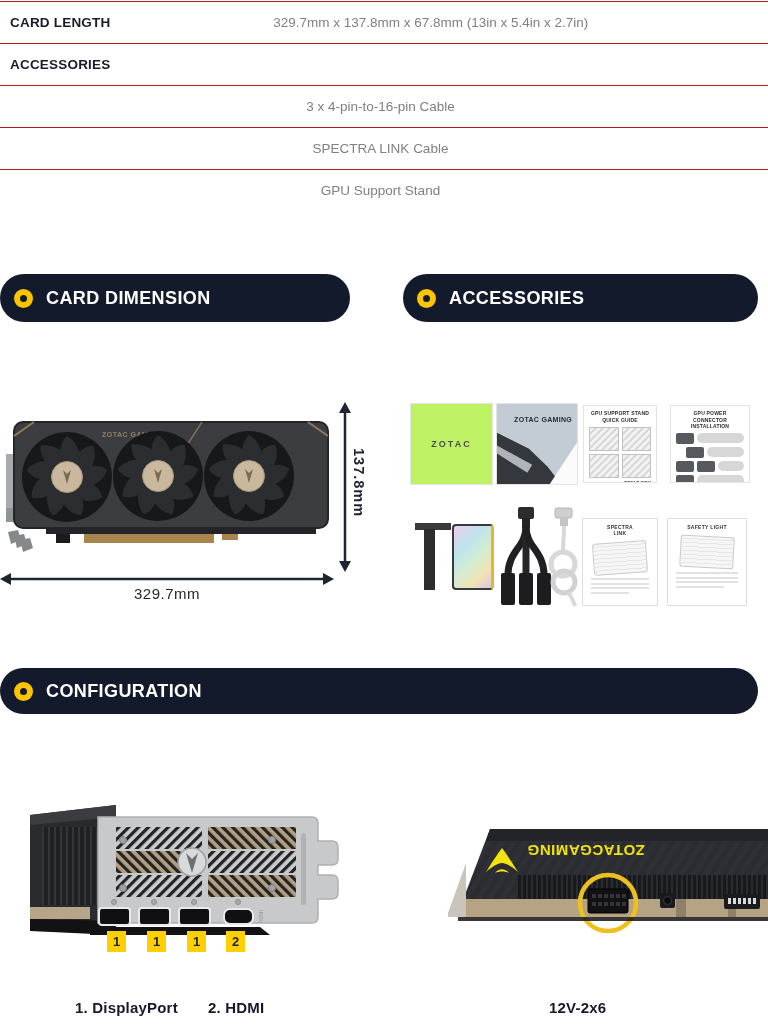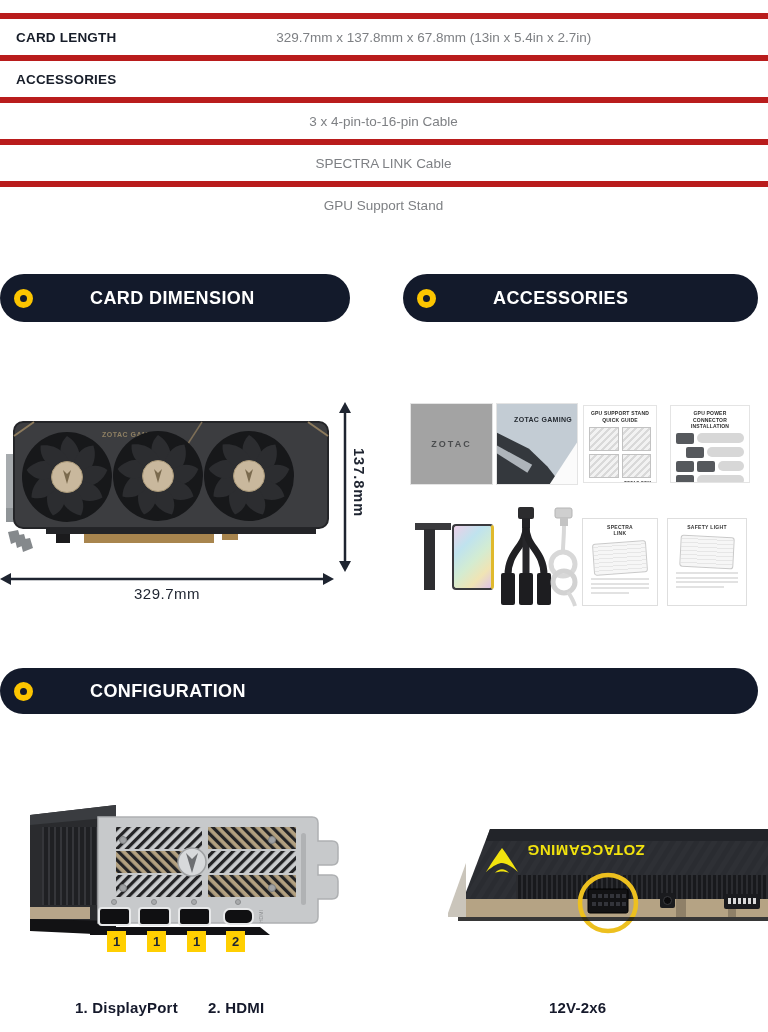--- a/index.html
+++ b/index.html
@@ -1,37 +1,37 @@
 <!DOCTYPE html>
 <html><head>
 <meta charset="utf-8">
 <style>
   html,body{margin:0;padding:0;background:#fff;}
   #page{position:relative;width:768px;height:1032px;background:#fff;overflow:hidden;
         font-family:"Liberation Sans",sans-serif;}
   
-  .spec-row{position:absolute;left:0;width:768px;height:42px;border-top:6px solid #b91c1c;
+  .spec-row{position:absolute;left:0;width:768px;height:42px;border-top:1px solid #b91c1c;
             display:flex;align-items:center;justify-content:space-between;box-sizing:border-box;
-            padding:0 17px 0 16px;margin-top:12px;}
+            padding:0 17px 0 10px;}
   .spec-label{font-weight:bold;font-size:13.5px;color:#171d29;letter-spacing:.2px;}
   .spec-value{font-size:13.5px;color:#7e8084;text-align:center;flex:1;}
   
   .pill{position:absolute;height:48px;background:#131a2b;border-radius:24px;display:flex;
-        align-items:center;color:#fff;gap:44px;}
+        align-items:center;color:#fff;}
   .pill .ring{width:19px;height:19px;border-radius:50%;border:6px solid #fcc500;
               box-sizing:border-box;margin:0 13px 0 14px;flex:0 0 auto;}
   .pill .ptxt{font-weight:bold;font-size:18px;letter-spacing:.4px;}
   
   .dim-v-label{position:absolute;left:351px;top:448px;writing-mode:vertical-rl;
                font-weight:bold;font-size:14.5px;color:#1e2430;letter-spacing:1px;}
   .dim-h-label{position:absolute;left:0;top:585px;width:334px;text-align:center;
                font-weight:normal;font-size:15px;color:#1e2430;letter-spacing:.5px;}
   
   .thumb{position:absolute;background:#fff;border:1px solid #e4e4e4;box-sizing:border-box;overflow:hidden;}
-  .t1{left:410px;top:403px;width:83px;height:82px;background:#a3a3a3;display:flex;
+  .t1{left:410px;top:403px;width:83px;height:82px;background:#bef264;display:flex;
       align-items:center;justify-content:center;}
   .t1 span{font-size:9px;font-weight:bold;letter-spacing:2px;color:#4a4c4e;}
   .t2{left:496px;top:403px;width:82px;height:82px;background:#c3ccd4;}
   .t2 .brand{position:absolute;right:5px;top:12px;font-size:7px;font-weight:bold;color:#252a31;letter-spacing:.3px;}
   .t2 .gpu{position:absolute;left:0;top:0;width:100%;height:100%;background:#34383d;
            clip-path:polygon(0 36%,40% 56%,63% 78%,80% 100%,0 100%);}
   .t2 .streak{position:absolute;left:0;top:0;width:100%;height:100%;background:#aeb4ba;
            clip-path:polygon(0 52%,44% 76%,38% 86%,0 62%);}
   .t2 .wt{position:absolute;left:0;top:0;width:100%;height:100%;background:#fbfbfb;
            clip-path:polygon(100% 48%,100% 100%,66% 100%);}

